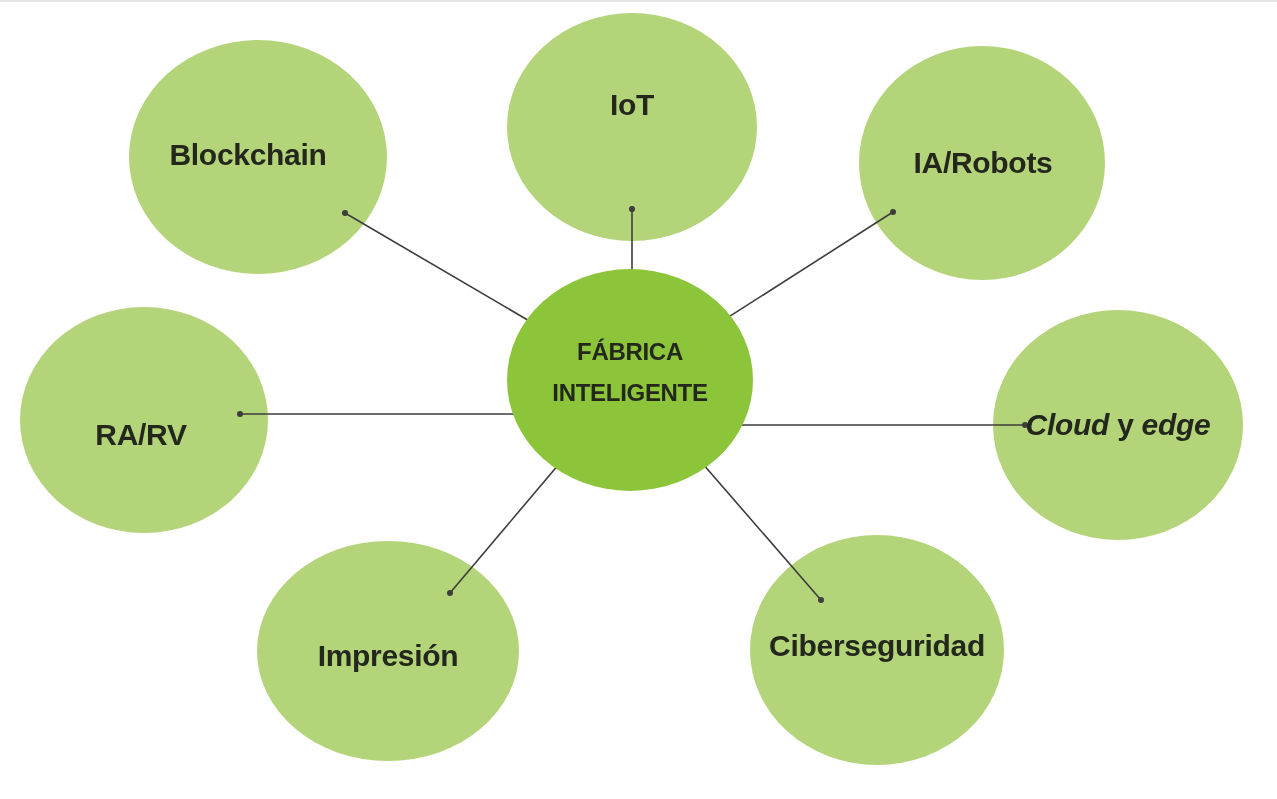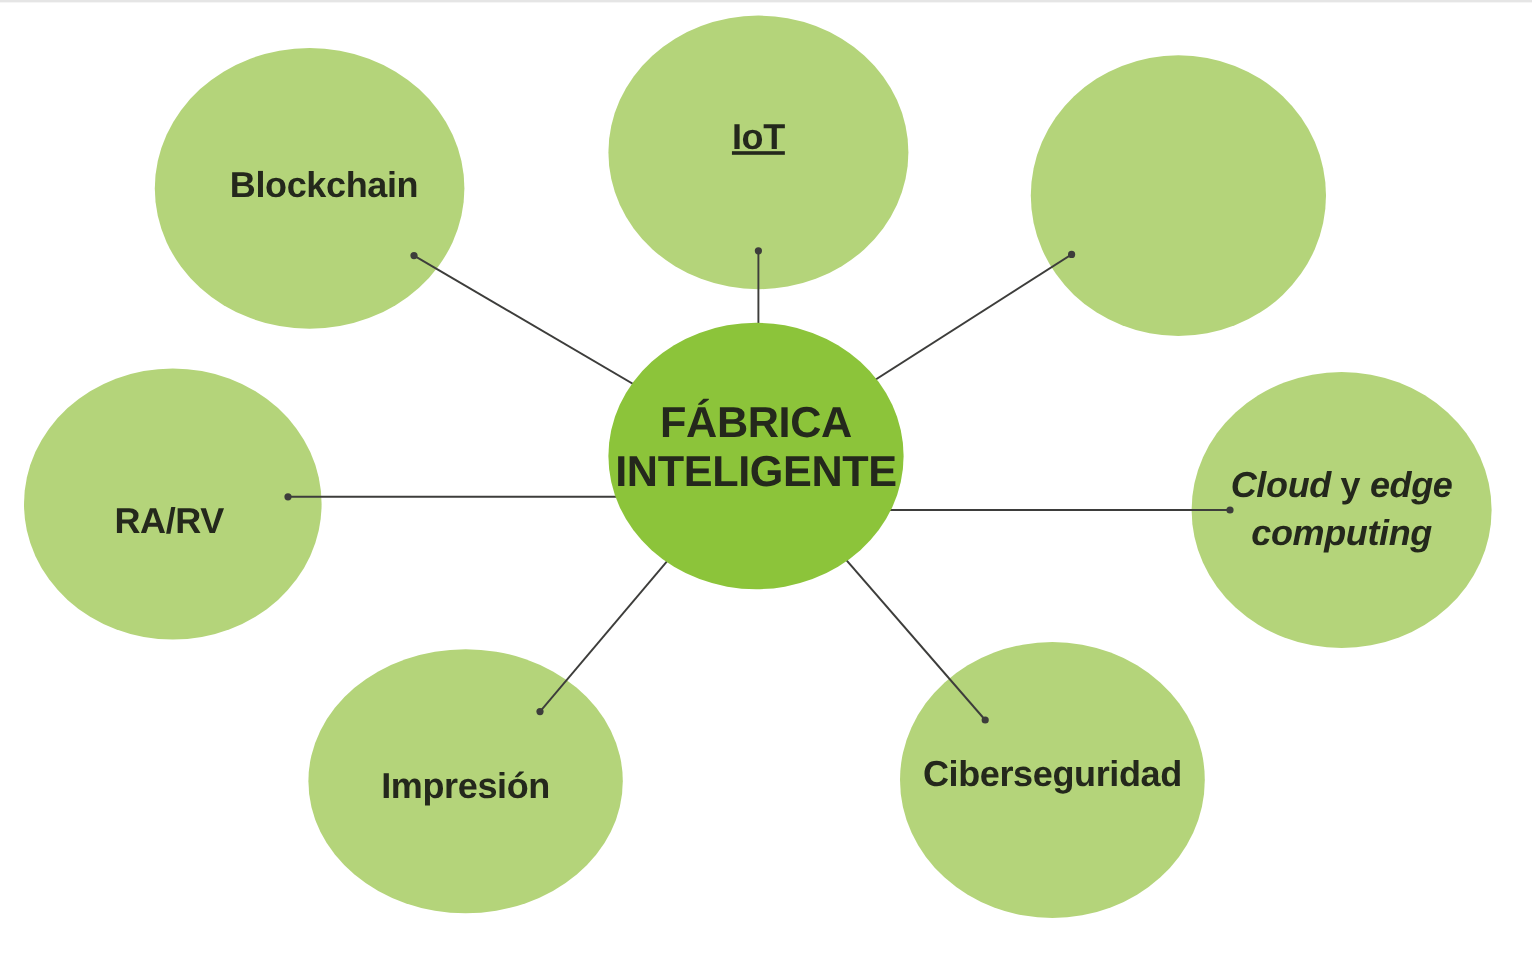--- a/index.html
+++ b/index.html
@@ -32,21 +32,21 @@
     letter-spacing: -0.3px;
     color: #24281c;
   }
   .node-label .it { font-style: italic; }
   .center-label {
     position: absolute;
     transform: translate(-50%, -50%);
     text-align: center;
     white-space: nowrap;
     font-weight: 700;
-    font-size: 36px;
+    font-size: 24px;
     line-height: 41px;
     letter-spacing: -0.3px;
     color: #24281c;
   }
 </style>
 </head>
 <body>
 
 <div class="stage">
 
@@ -74,38 +74,38 @@
     <circle cx="632" cy="209" r="3" fill="#3d3d3b"></circle>
     <circle cx="893" cy="212" r="3" fill="#3d3d3b"></circle>
     <circle cx="240" cy="414" r="3" fill="#3d3d3b"></circle>
     <circle cx="1025" cy="425" r="3" fill="#3d3d3b"></circle>
     <circle cx="450" cy="593" r="3" fill="#3d3d3b"></circle>
     <circle cx="821" cy="600" r="3" fill="#3d3d3b"></circle>
 
     <ellipse cx="630" cy="380" rx="123" ry="111" fill="#8cc43a"></ellipse>
   </svg>
 
-  <div class="node-label" style="left:270px; top:155px;">
+  <div class="node-label" style="left:248px; top:155px;">
     <span>Blockchain</span>
   </div>
 
-  <div class="node-label" style="left:632px; top:115px;text-decoration:underline;">
+  <div class="node-label" style="left:632px; top:105px;">
     <span>IoT</span>
   </div>
 
   <div class="node-label" style="left:983px; top:163px;">
+    <div>IA/Robots</div>
   </div>
 
   <div class="node-label" style="left:141px; top:435px;">
     <span>RA/RV</span>
   </div>
 
   <div class="node-label" style="left:1118px; top:425px;">
     <div><span class="it">Cloud</span><span> y </span><span class="it">edge</span></div>
-    <div class="it">computing</div>
   </div>
 
   <div class="node-label" style="left:388px; top:656px;text-align:center;">
     <div>Impresión</div>
   </div>
 
   <div class="node-label" style="left:877px; top:646px;text-align:center;">
     <span>Ciberseguridad</span>
   </div>
 

